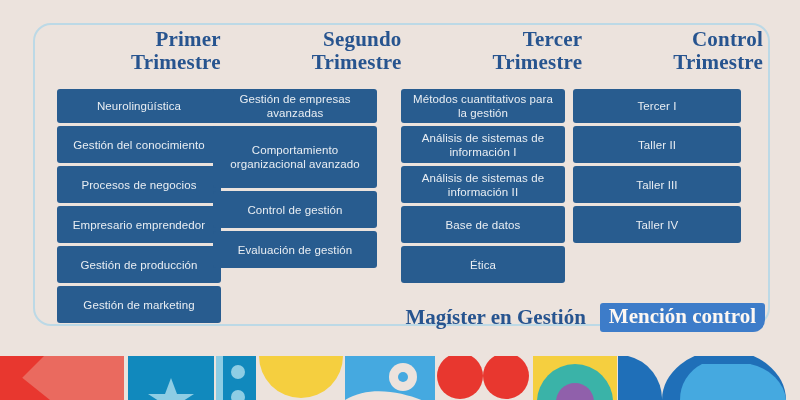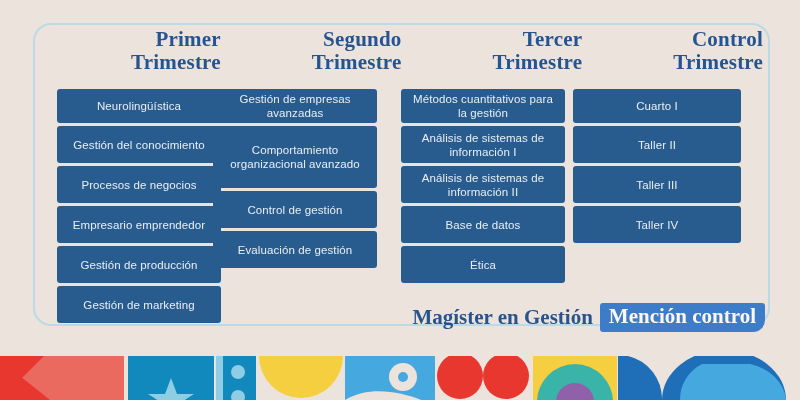--- a/index.html
+++ b/index.html
@@ -54,21 +54,21 @@
   .h3{height:62px;}
   
   #brand{
     position:absolute;left:370px;top:303px;
     width:395px;height:28px;
     display:flex;align-items:center;justify-content:flex-end;
   }
   #brand-main{
     font-family:"Liberation Serif", serif;
     font-weight:bold;font-size:21px;color:#27548f;
-    margin-right:7px;white-space:nowrap;
+    margin-right:14px;white-space:nowrap;
   }
   #brand-badge{
     background:#3d7cc9;color:#fdf7f2;
     font-family:"Liberation Serif", serif;
     font-weight:bold;font-size:21px;
     padding:1px 9px 3px 9px;
     border-radius:3px 3px 12px 3px;
     white-space:nowrap;
   }
   
@@ -121,21 +121,21 @@
 
   <div class="col col3">
     <div class="box h1">Métodos cuantitativos para la gestión</div>
     <div class="box h2">Análisis de sistemas de información I</div>
     <div class="box h2">Análisis de sistemas de información II</div>
     <div class="box h2">Base de datos</div>
     <div class="box h2">Ética</div>
   </div>
 
   <div class="col col4">
-    <div class="box h1">Cuarto I</div>
+    <div class="box h1">Tercer I</div>
     <div class="box h2">Taller II</div>
     <div class="box h2">Taller III</div>
     <div class="box h2">Taller IV</div>
   </div>
 
 </div>
 
 <div id="brand">
   <span id="brand-main">Magíster en Gestión</span>
   <span id="brand-badge">Mención control</span>

